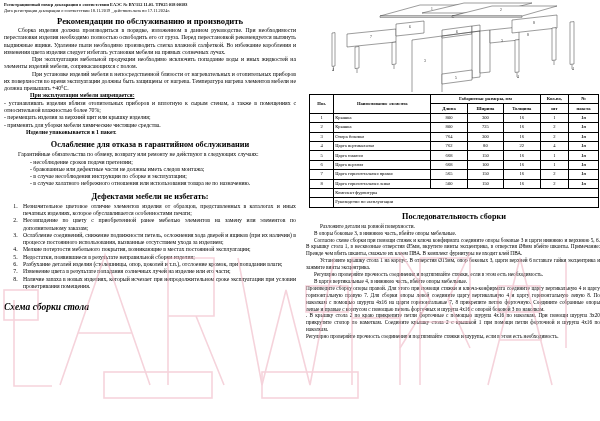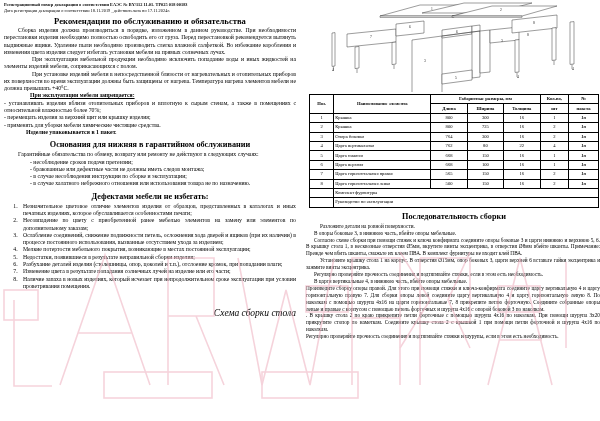--- a/index.html
+++ b/index.html
@@ -60,22 +60,22 @@
   .bullets div{text-align:justify;margin:0;}
   .case-list{font-size:5.75px;line-height:7.25px;margin:0;}
   .case-list div{text-indent:26px;text-align:justify;}
   .case-list div.wrap{text-indent:26px;}
   ol.defects{
     margin:0;padding:0 0 0 15px;font-size:5.75px;line-height:7.3px;
     list-style-position:outside;
   }
   ol.defects li{text-align:justify;margin:0;padding-left:4px;}
   h2.scheme{
-    font-size:9.5px;font-style:italic;font-weight:normal;text-align:right;
-    margin:18px 0 0 0;
+    font-size:9.5px;font-style:italic;font-weight:bold;text-align:left;
+    margin:12px 0 0 0;
   }
 
   
   .diagram{
     position:relative;width:300px;height:92px;
   }
   .diagram svg{display:block;}
 
   table.parts{
     border-collapse:collapse;width:290px;margin:2px auto 0 auto;
@@ -109,37 +109,37 @@
 </head>
 <body>
 
 <div class="page">
 
   <div class="col-left">
 
     <div class="reg-line">Регистрационный номер декларации о соответствии ЕАЭС № BY/112 11.01. ТР025 018 00183</div>
     <div class="reg-line2">Дата регистрации декларации о соответствии  18.11.2019 , действительна по 17.11.2024г.</div>
 
-    <h1 class="sec">Рекомендации по обслуживанию и обязательства</h1>
+    <h1 class="sec">Рекомендации по обслуживанию и производить</h1>
 
     <p class="just">Сборка изделия должна производиться в порядке, изложенном в данном руководстве. При необходимости перестановки изделия необходимо полностью освободить  его  от  груза. Перед перестановкой рекомендуется вытянуть выдвижные ящики.  Удаление пыли необходимо производить слегка влажной салфеткой.  Во избежание коробления и изменения цвета изделия следует избегать установки мебели на прямых солнечных лучах.</p>
     <p class="ind2">При эксплуатации мебельной продукции необходимо исключить попадание воды  и иных жидкостей на элементы изделий мебели, соприкасающихся с полом.</p>
     <p class="ind2">При установке изделий мебели в непосредственной близости  от нагревательных и отопительных приборов их поверхности во время эксплуатации должны быть защищены от нагрева. Температура нагрева элементов мебели не должна превышать +40°С.</p>
 
     <p class="u-head"><span>При эксплуатации мебели запрещается:</span></p>
 
     <div class="bullets">
       <div>- устанавливать изделия вблизи отопительных приборов и вплотную к сырым стенам, а также в помещениях с относительной влажностью более 70%;</div>
       <div>- перемещать изделия  за верхний щит или крышку изделия;</div>
       <div>- применять для уборки мебели химические чистящие средства.</div>
     </div>
 
     <p class="pack">Изделие упаковывается в 1 пакет.</p>
 
-    <h2 class="sec">Основания для нижняя в гарантийном обслуживании</h2>
+    <h2 class="sec">Ослабление для отказа в гарантийном обслуживании</h2>
 
     <p class="just">Гарантийные обязательства по обмену, возврату или ремонту не действуют в следующих случаях:</p>
 
     <div class="case-list">
       <div>- несоблюдение сроков подачи претензии;</div>
       <div>- бракованные или дефектные части не должны иметь следов монтажа;</div>
       <div>- в случае несоблюдения инструкции по сборке и эксплуатации;</div>
       <div class="wrap">- в случае халатного небрежного отношения или использования товара не по назначению.</div>
     </div>
 

